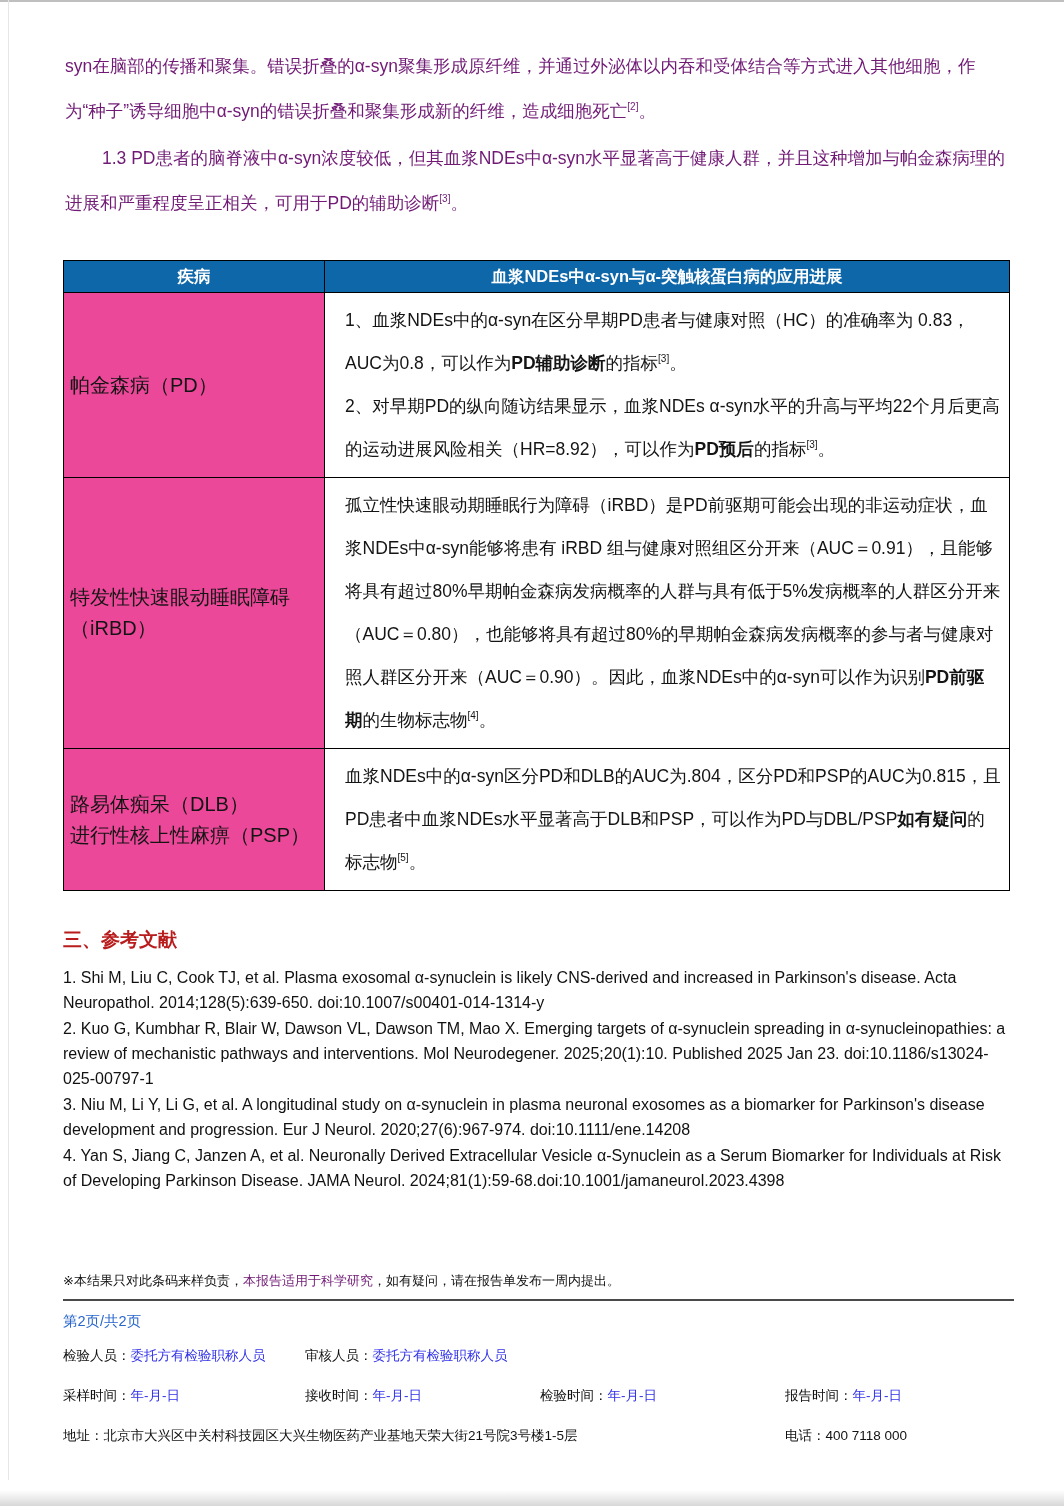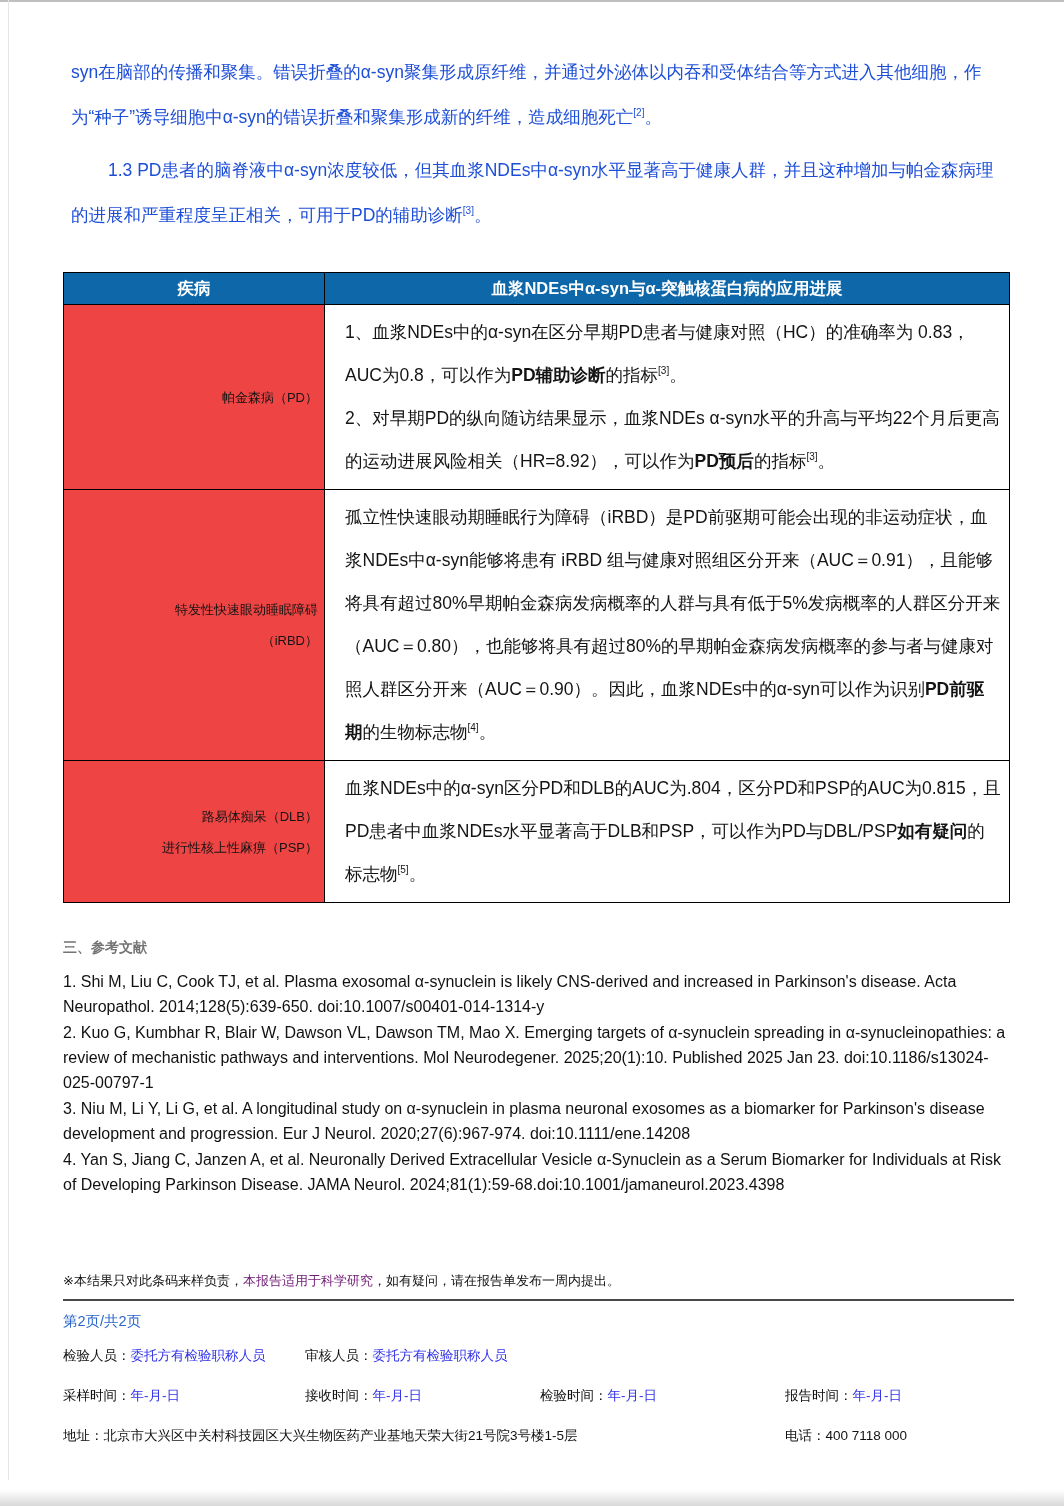--- a/index.html
+++ b/index.html
@@ -6,42 +6,42 @@
   body{
     width:1064px;height:1506px;position:relative;overflow:hidden;
     background:#ffffff;color:#141414;
     font-family:"Liberation Sans","DejaVu Sans",sans-serif;
   }
   .edge-top{position:absolute;top:0;left:0;right:0;height:2px;background:#bfbfbf;}
   .edge-left{position:absolute;top:0;left:8px;width:1px;height:1480px;background:#e6e6e6;}
   .edge-bottom{position:absolute;bottom:0;left:0;right:0;height:16px;
     background:linear-gradient(#ffffff,#d8d8d8);}
   .content{padding:42px 54px 0 63px;}
-  .para{font-size:17.5px;line-height:45px;margin:8px;color:#1d4ed8;}
+  .para{font-size:17.5px;line-height:45px;margin:2px;color:#701a75;}
   .para.indent{text-indent:37px;}
   sup{font-size:10px;line-height:0;vertical-align:super;}
   .b{font-weight:700;}
   .sec2{font-size:18px;font-weight:400;margin:14px 0 0 0;color:#111;}
   .apptable{width:100%;border-collapse:collapse;margin-top:34px;table-layout:fixed;}
   .apptable,.apptable th,.apptable td{border:1.5px solid #000;}
   .apptable th{
     background:#0e67a9;color:#ffffff;font-size:16.5px;font-weight:700;
     height:31px;padding:0 4px;text-align:center;
   }
   .apptable th.c1,.apptable td.disease{width:252px;}
   .apptable td.disease{
-    text-align:right;vertical-align:middle;font-size:13px;line-height:31px;
-    padding:4px 6px;background:#ef4444;
+    text-align:left;vertical-align:middle;font-size:20px;line-height:31px;
+    padding:4px 6px;background:#ec4899;
   }
   .apptable td.detail{
     vertical-align:middle;font-size:17.5px;line-height:43px;
     padding:6px 8px 6px 20px;background:#fff;
   }
   .apptable td.detail p{margin:0;}
-  .refhead{font-size:14px;font-weight:700;margin:36px 0 12px 0;color:#737373;}
+  .refhead{font-size:19px;font-weight:700;margin:36px 0 12px 0;color:#b91c1c;}
   .ref{font-size:16px;line-height:25px;margin:0 0 1px 0;color:#111;}
   .footer{position:absolute;top:1272px;left:63px;right:50px;}
   .notice{font-size:13px;margin:0 0 9px 0;color:#111;}
   .link{color:#701a75;text-decoration:none;cursor:pointer;}
   .rule{border-top:2px solid #4a4a4a;}
   .pagenum{color:#2966cc;font-size:14.5px;margin:11px 0 0 0;}
   .frow{display:grid;font-size:13.5px;color:#111;}
   .frow .lbl{color:#111;}
   .blue{color:#3232e8;}
   .personnel{grid-template-columns:242px auto;margin-top:16px;}

